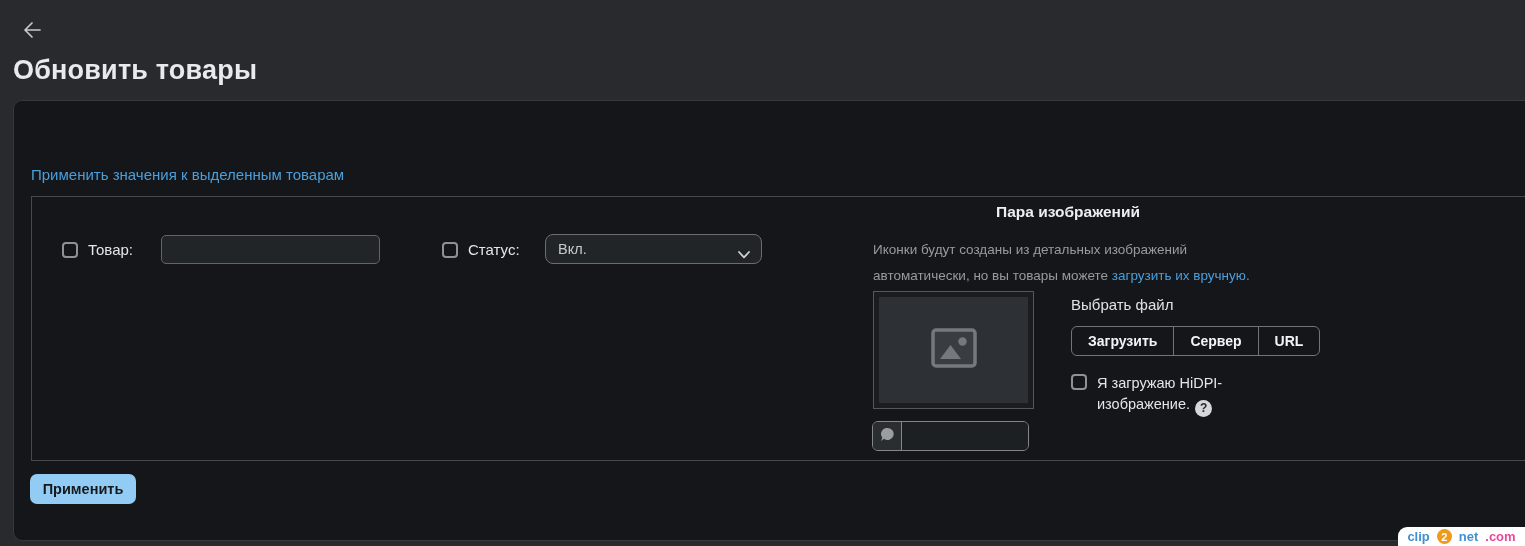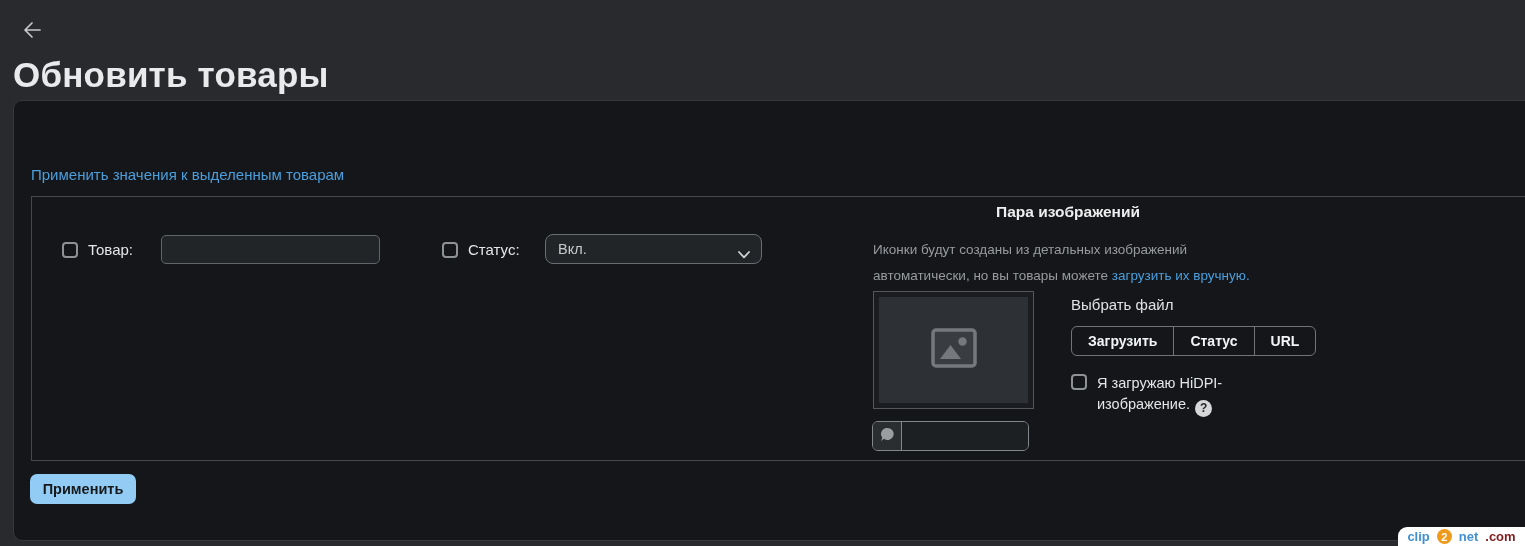--- a/index.html
+++ b/index.html
@@ -13,21 +13,21 @@
   }
   
   .back-btn {
     position:absolute; left:19px; top:18px;
     width:26px; height:26px;
     background:transparent; border:none; cursor:pointer;
     display:flex; align-items:center; justify-content:center;
   }
   .page-title {
     position:absolute; left:13px; top:55px;
-    font-size:35px; font-weight:bold; color:#e8eaec;
+    font-size:27px; font-weight:bold; color:#e8eaec;
     letter-spacing:0.2px;
   }
   
   .panel {
     position:absolute; left:13px; top:100px; right:0; bottom:5px;
     background:#141619;
     border:1px solid #36393c; border-right:none;
     border-top-left-radius:9px; border-bottom-left-radius:9px;
   }
   .top-link {
@@ -130,21 +130,21 @@
     background:#ffffff; border-top-left-radius:9px;
     display:flex; align-items:center; justify-content:center;
     font-size:13px; font-weight:bold; gap:7px;
   }
   .wm-blue { color:#4191d2; }
   .wm-two {
     display:inline-flex; align-items:center; justify-content:center;
     width:15px; height:15px; border-radius:50%;
     background:#f09a1c; color:#ffffff; font-size:11px;
   }
-  .wm-com { color:#7f1d1d; font-weight:bold; }
+  .wm-com { color:#ec4899; font-weight:bold; }
 </style>
 </head>
 <body>
 
 <button class="back-btn">
   <span>
     <svg width="22" height="22" viewBox="0 0 22 22">
       <path d="M11 4 L4 11 L11 18 M4 11 H19" stroke="#c7c9cb" stroke-width="1.7" fill="none" stroke-linecap="round" stroke-linejoin="round"></path>
     </svg>
   </span>
@@ -184,21 +184,21 @@
         <circle cx="31.5" cy="13.5" r="4.2" fill="#75797d"></circle>
       </svg>
     </span>
   </div>
 </div>
 
 <div class="choose-label">Выбрать файл</div>
 
 <div class="btn-group">
   <button>Загрузить</button>
-  <button>Статус</button>
+  <button>Сервер</button>
   <button>URL</button>
 </div>
 
 <input type="checkbox" class="cb" style="left: 1071px; top: 374px;">
 <div class="hidpi-text">
   <span>Я загружаю HiDPI-</span><br>
   <span>изображение.</span><span class="q-badge">?</span>
 </div>
 
 <div class="comment-group">

